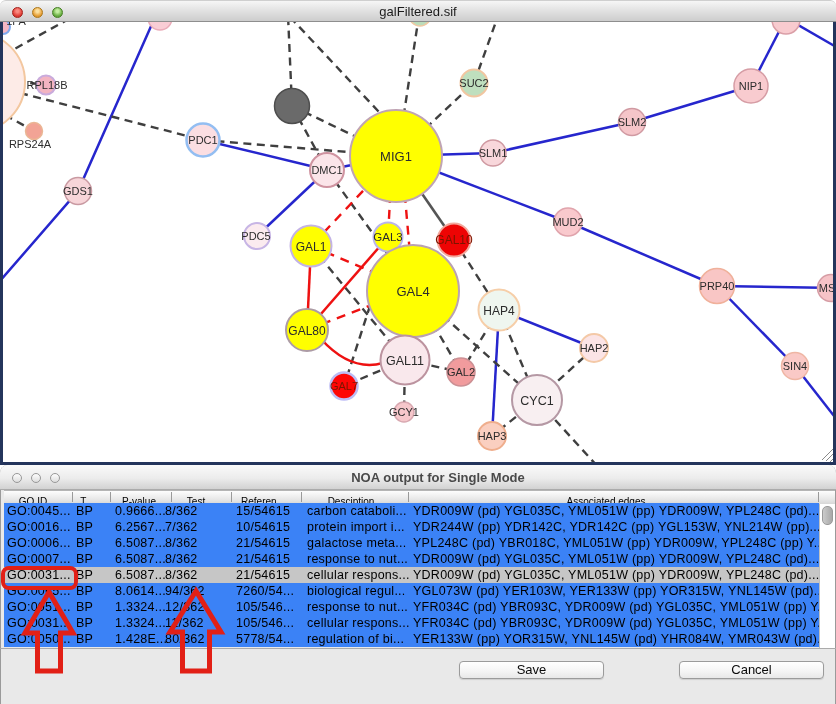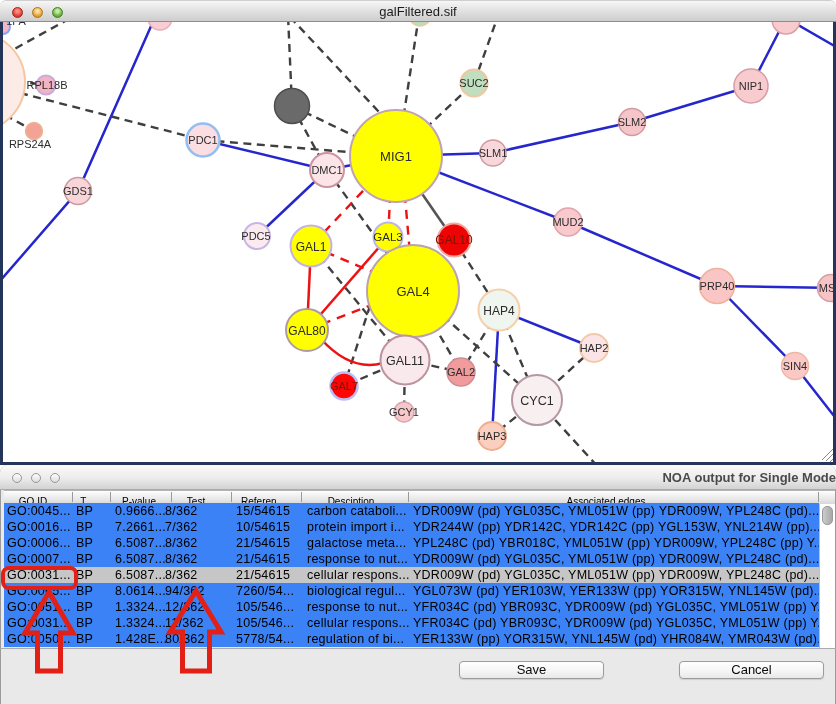--- a/index.html
+++ b/index.html
@@ -15,21 +15,21 @@
   #tlg{left:51.5px;background:radial-gradient(circle at 50% 35%,#c4eda0 0 18%,#6fb348 60%,#4c8c27);border:1px solid #467f24;}
   #canvas{position:absolute;left:0;top:22px;width:836px;height:440px;}
   #navL{position:absolute;left:0;top:22px;width:2.5px;height:443px;background:#24355c;}
   #navR{position:absolute;left:832.5px;top:22px;width:3.5px;height:443px;background:#24355c;}
   #navB{position:absolute;left:0;top:462px;width:836px;height:3px;background:#24355c;}
   #botwin{position:absolute;left:0;top:465px;width:836px;height:239px;background:#e9e9e9;
     border-radius:8px 8px 0 0;border-left:1px solid #9a9a9a;border-right:1px solid #9a9a9a;box-sizing:border-box;}
   #tbar2{position:absolute;left:0;top:465px;width:836px;height:25px;
     background:linear-gradient(#fafafa,#ececec 55%,#d2d2d2);
     border-radius:8px 8px 0 0;border-bottom:1px solid #ababab;box-sizing:border-box;}
-  #tbar2 .t{position:absolute;left:0;right:0;top:5px;text-align:right;font-size:13px;font-weight:bold;color:#4a4a4a;padding-left:40px;}
+  #tbar2 .t{position:absolute;left:0;right:0;top:5px;text-align:center;font-size:13px;font-weight:bold;color:#4a4a4a;padding-left:40px;}
   .gd{position:absolute;top:472.5px;width:10px;height:10px;border-radius:50%;
     background:linear-gradient(#fdfdfd,#dedede);border:1px solid #989898;box-sizing:border-box;}
   #thead{position:absolute;left:4px;top:490px;width:831px;height:13px;
     background:linear-gradient(#fdfdfd,#e9e9e9 60%,#d7d7d7);
     border-top:1px solid #b5b5b5;border-bottom:1px solid #a0a0a0;box-sizing:content-box;}
   .hl{position:absolute;top:495px;height:29px;line-height:14px;font-size:10px;color:#000;transform:translateX(-50%);white-space:nowrap;}
   .hs{position:absolute;top:492px;height:10px;width:1px;background:#9a9a9a;}
   #tbody{position:absolute;left:4px;top:503px;width:815px;height:144px;background:#3b82f6;overflow:hidden;}
   .c1{left:3px}.c2{left:72px}.c3{left:111px}.c4{left:161px}.c5{left:232px}.c6{left:303px}.c7{left:409px}
   #tscroll{position:absolute;left:819px;top:504px;width:16px;height:144px;background:#fff;border-left:1px solid #c0c0c0;box-sizing:border-box;}
@@ -220,21 +220,21 @@
         <i class="c2">BP</i>
         <i class="c3">0.9666...</i>
         <i class="c4">8/362</i>
         <i class="c5">15/54615</i>
         <i class="c6">carbon cataboli...</i>
         <i class="c7">YDR009W (pd) YGL035C, YML051W (pp) YDR009W, YPL248C (pd)...</i>
       </div>
   <div class="row" style="top:16px">
         <i class="c1">GO:0016...</i>
         <i class="c2">BP</i>
-        <i class="c3">7.2661...</i>
+        <i class="c3">6.2567...</i>
         <i class="c4">7/362</i>
         <i class="c5">10/54615</i>
         <i class="c6">protein import i...</i>
         <i class="c7">YDR244W (pp) YDR142C, YDR142C (pp) YGL153W, YNL214W (pp)...</i>
       </div>
   <div class="row" style="top:32px">
         <i class="c1">GO:0006...</i>
         <i class="c2">BP</i>
         <i class="c3">6.5087...</i>
         <i class="c4">8/362</i>

